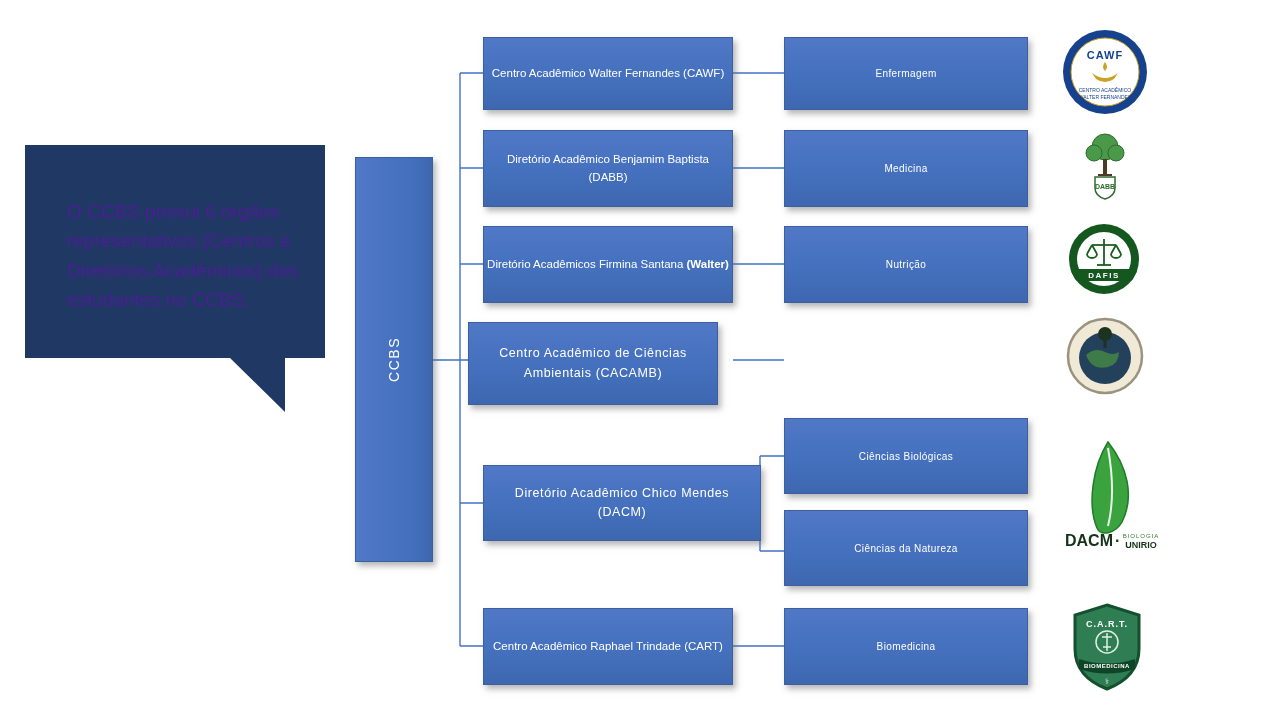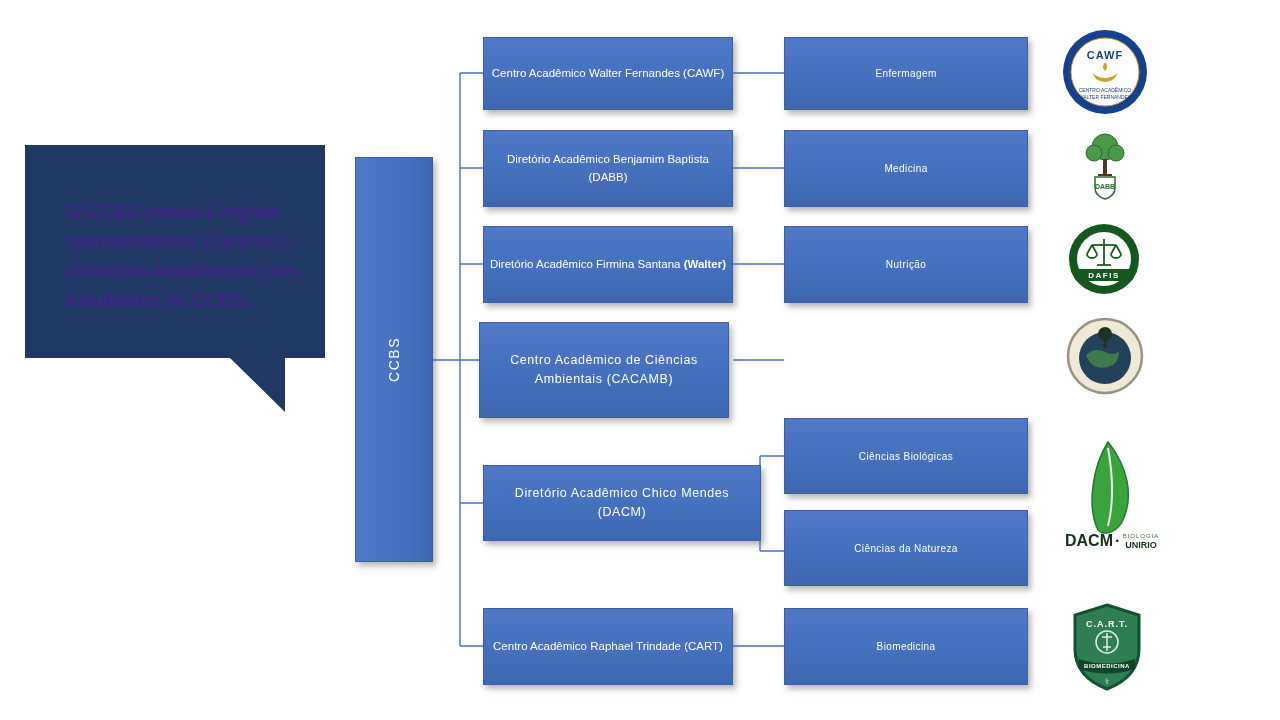--- a/index.html
+++ b/index.html
@@ -73,23 +73,23 @@
     <span class="root-label">CCBS</span>
   </div>
 
   <div class="box org sm nowrap" style="left:483px;top:37px;width:250px;height:73px">
     <span>Centro Acadêmico Walter Fernandes (CAWF)</span>
   </div>
   <div class="box org sm" style="left:483px;top:130px;width:250px;height:77px">
     <span>Diretório Acadêmico Benjamim Baptista (DABB)</span>
   </div>
   <div class="box org sm nowrap" style="left:483px;top:226px;width:250px;height:77px">
-    <span><span>Diretório Acadêmico Firmina Santana </span><span class="bold">(Walter)</span></span>
-  </div>
-  <div class="box org spread" style="left:479px;top:322px;width:250px;height:96px">
+    <span><span>Diretório Acadêmicos Firmina Santana </span><span class="bold">(Walter)</span></span>
+  </div>
+  <div class="box org spread" style="left:468px;top:322px;width:250px;height:83px">
     <span>Centro Acadêmico de Ciências Ambientais (CACAMB)</span>
   </div>
   <div class="box org spread" style="left:483px;top:465px;width:278px;height:76px">
     <span>Diretório Acadêmico Chico Mendes (DACM)</span>
   </div>
   <div class="box org sm nowrap" style="left:483px;top:608px;width:250px;height:77px">
     <span>Centro Acadêmico Raphael Trindade (CART)</span>
   </div>
 
   <div class="box course" style="left:784px;top:37px;width:244px;height:73px">

